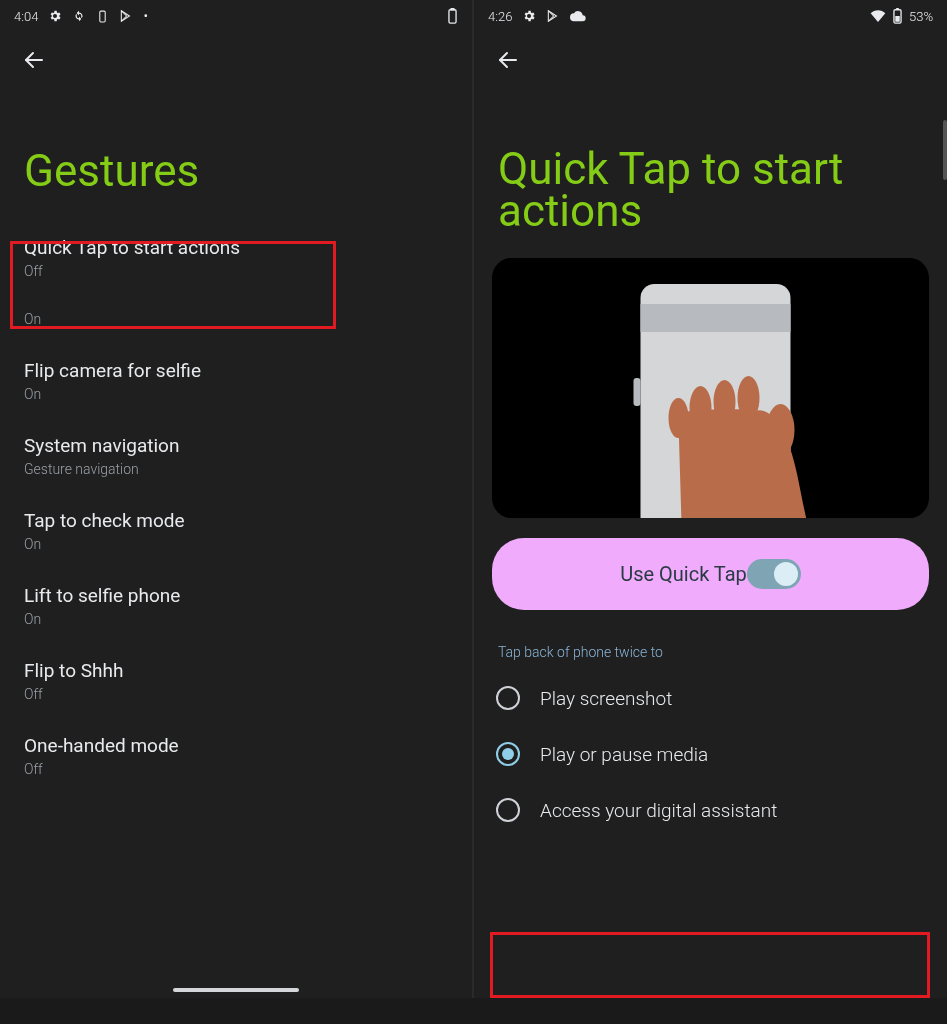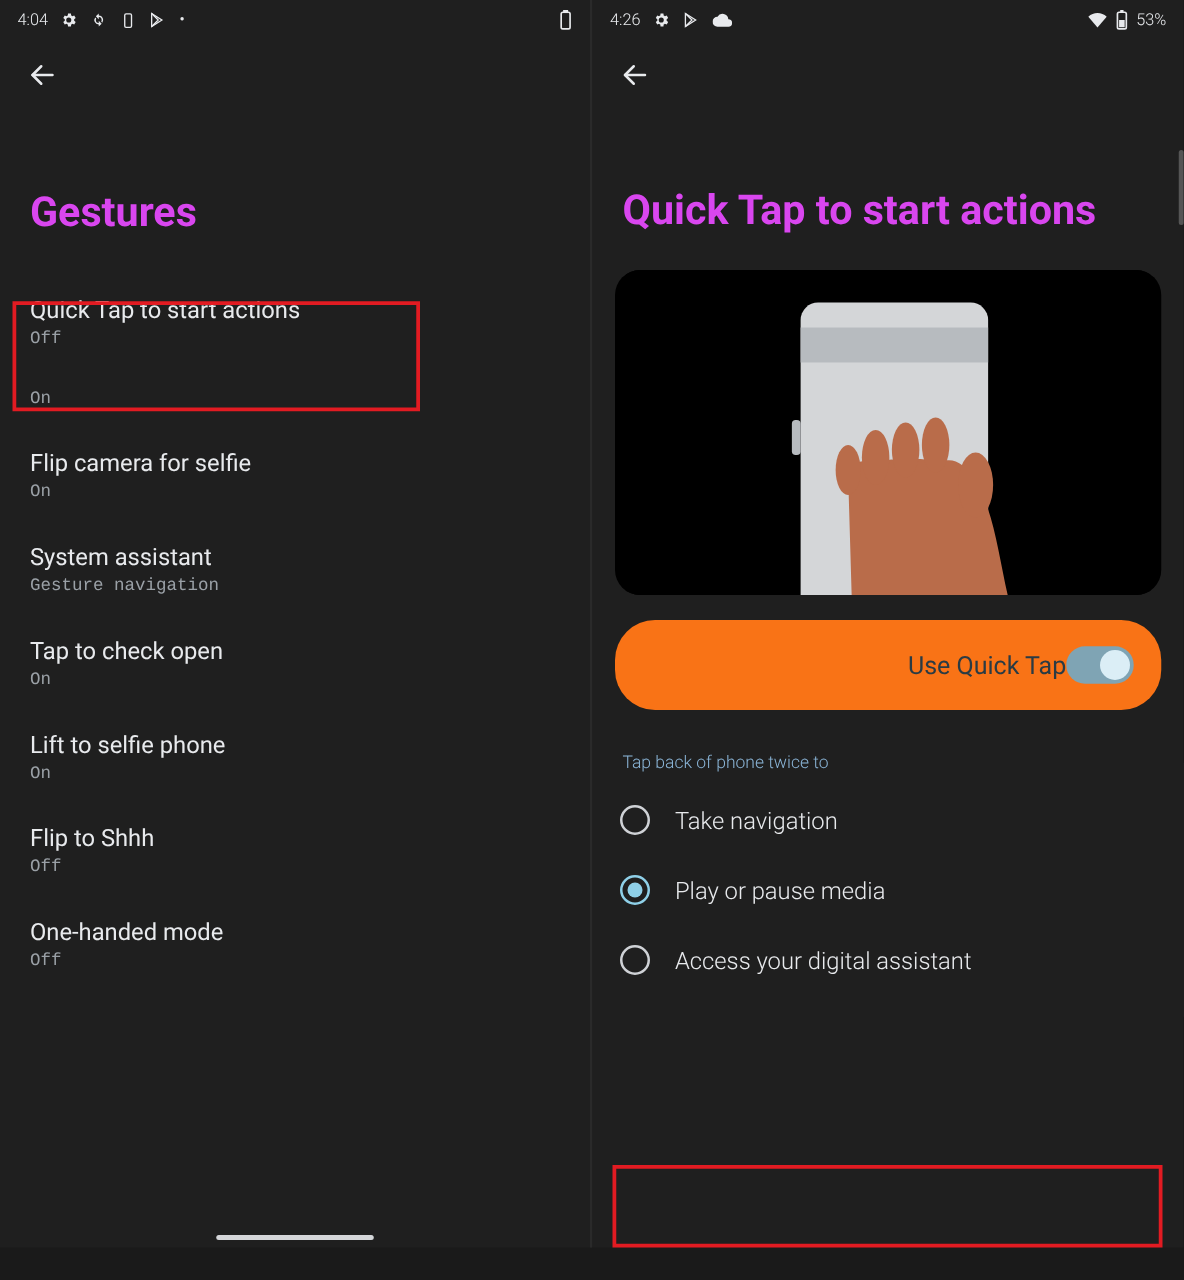--- a/index.html
+++ b/index.html
@@ -52,60 +52,60 @@
     border-radius: 20px;
     background: transparent;
     border: none;
     color: #e8eaed;
     cursor: pointer;
   }
 
   
   .big-title {
     padding: 62px 24px 28px 24px;
-    font-size: 33px;
+    font-size: 44px;
     line-height: 42px;
-    color: #d946ef;
-    font-weight: 700;
+    color: #84cc16;
+    font-weight: 400;
   }
 
   
   .list { display:flex; flex-direction:column; }
   .row {
     padding: 16px 24px;
     display:flex; flex-direction:column; gap:4px;
     cursor: pointer;
   }
   .row .title { font-size: 19px; color:#e8eaed; font-weight:400; }
-  .row .sub   { font-size: 14px; color:#9aa0a6;font-family:Liberation Mono, monospace; }
+  .row .sub   { font-size: 14px; color:#9aa0a6; }
 
   
   .highlight {
     position:absolute;
     border: 3px solid #e21b22;
     pointer-events:none;
   }
 
   
   .illus {
     margin: 6px 18px 16px 18px;
     height: 260px;
     border-radius: 20px;
     background:#000;
     position:relative;
     overflow:hidden;
   }
   .pill {
     margin: 4px 18px 24px 18px;
-    background: #f97316;
+    background: #f0abfc;
     border-radius: 32px;
     height: 72px;
     display:flex;
     align-items:center;
-    justify-content:flex-end;
+    justify-content:center;
     padding: 0 22px;
     color:#1b1b1b;
     cursor:pointer;
   }
   .pill .lbl { font-size: 20px; font-weight: 400; color:#2a3b44; }
   .switch {
     width: 54px; height: 30px;
     border-radius: 15px;
     background:#7fa4b4;
     position:relative;
@@ -223,25 +223,25 @@
         <div class="sub">Off</div>
       </div>
       <div class="row">
         <div class="sub">On</div>
       </div>
       <div class="row">
         <div class="title">Flip camera for selfie</div>
         <div class="sub">On</div>
       </div>
       <div class="row">
-        <div class="title">System assistant</div>
+        <div class="title">System navigation</div>
         <div class="sub">Gesture navigation</div>
       </div>
       <div class="row">
-        <div class="title">Tap to check open</div>
+        <div class="title">Tap to check mode</div>
         <div class="sub">On</div>
       </div>
       <div class="row">
         <div class="title">Lift to selfie phone</div>
         <div class="sub">On</div>
       </div>
       <div class="row">
         <div class="title">Flip to Shhh</div>
         <div class="sub">Off</div>
       </div>
@@ -330,21 +330,21 @@
     <span class="switch">
         <span class="knob"></span>
       </span>
   </div>
 
   <div class="section-label">Tap back of phone twice to</div>
 
   <div id="radio-list">
       <div class="radio-row">
         <span class="radio"></span>
-        <span class="radio-label">Take navigation</span>
+        <span class="radio-label">Play screenshot</span>
       </div>
       <div class="radio-row">
         <span class="radio checked">
           <span class="dot"></span>
         </span>
         <span class="radio-label">Play or pause media</span>
       </div>
       <div class="radio-row">
         <span class="radio"></span>
         <span class="radio-label">Access your digital assistant</span>

